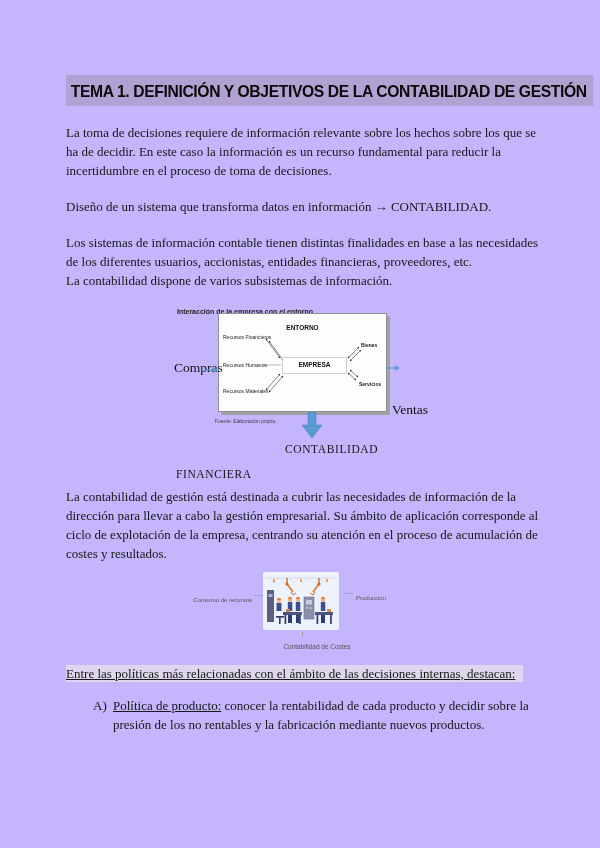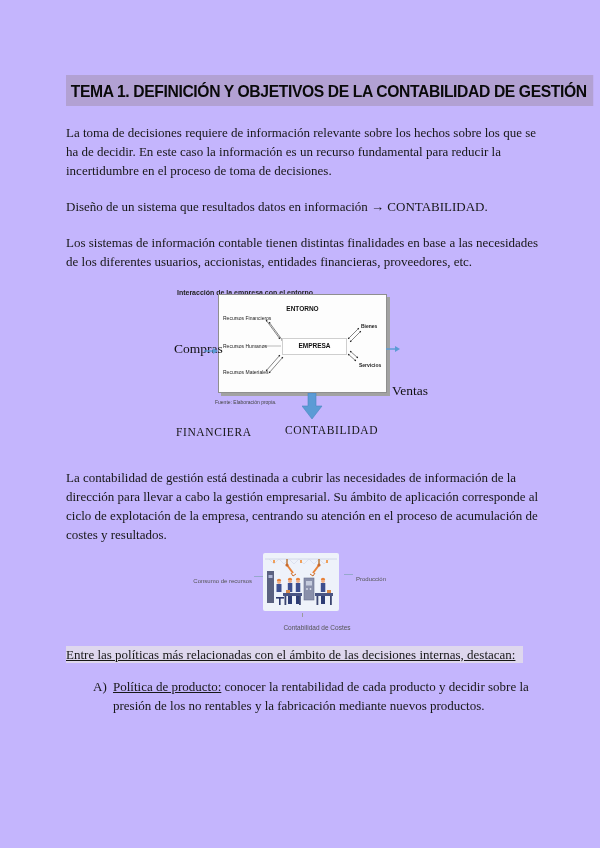--- a/index.html
+++ b/index.html
@@ -44,21 +44,21 @@
     font-family:"Liberation Sans",sans-serif; font-weight:700; font-size:6.5px; line-height:14px; color:#111; }
   .tiny-label { position:absolute; font-family:"Liberation Sans",sans-serif; font-size:5px;
     line-height:6px; color:#222; white-space:nowrap; }
   .conn-svg { position:absolute; left:0; top:0; width:167px; height:97px; }
   .flow-word { position:absolute; font-family:"Liberation Serif",serif; font-size:13.5px; color:#111; }
   .mini-arrow { position:absolute; }
   .fuente { position:absolute; left:215px; top:110px; font-family:"Liberation Sans",sans-serif;
     font-size:5px; color:#444; }
   .big-arrow { position:absolute; left:302px; top:110px; }
   .result1 { position:absolute; left:285px; top:138px; font-size:11.5px; letter-spacing:.6px; color:#161616; }
-  .result2 { position:absolute; left:176px; top:140px; font-size:11.5px; letter-spacing:.6px; color:#161616; }
+  .result2 { position:absolute; left:176px; top:163px; font-size:11.5px; letter-spacing:.6px; color:#161616; }
 
   
   .fig2 { position:relative; width:600px; height:86px; margin:0 0 8px -66px; }
   .factory { position:absolute; left:263px; top:0; }
   .cost-label { position:absolute; font-family:"Liberation Sans",sans-serif; font-size:6px; color:#555; white-space:nowrap; }
   .cl-left { left:190px; top:21px; width:62px; text-align:right; }
   .cl-right { left:356px; top:19px; }
   .dash { position:absolute; border-top:1px solid #96a8cc; width:9px; height:0; }
   .dash-left { left:254px; top:25px; }
   .dash-right { left:344px; top:23px; }
@@ -78,24 +78,25 @@
 <div class="page">
   <div class="content">
 
     <div class="title-wrap">
       <span class="title-hl">TEMA 1. DEFINICIÓN Y OBJETIVOS DE LA CONTABILIDAD DE GESTIÓN</span>
     </div>
 
 
     <p class="para">La toma de decisiones requiere de información relevante sobre los hechos sobre los que se ha de decidir. En este caso la información es un recurso fundamental para reducir la incertidumbre en el proceso de toma de decisiones.</p>
 
-    <p class="para">Diseño de un sistema que resultados datos en información → CONTABILIDAD.</p>
+    <p class="para">Diseño de un sistema que transforma datos en información → CONTABILIDAD.</p>
 
     <div class="para">
       <div>Los sistemas de información contable tienen distintas finalidades en base a las necesidades de los diferentes usuarios, accionistas, entidades financieras, proveedores, etc.</div>
+      <div>La contabilidad dispone de varios subsistemas de información.</div>
     </div>
 
 
     <div class="fig1">
       <div class="fig1-caption">Interacción de la empresa con el entorno.</div>
 
       <div class="ent-box">
         <div class="ent-title">ENTORNO</div>
 
         <svg class="conn-svg" viewBox="0 0 167 97">

